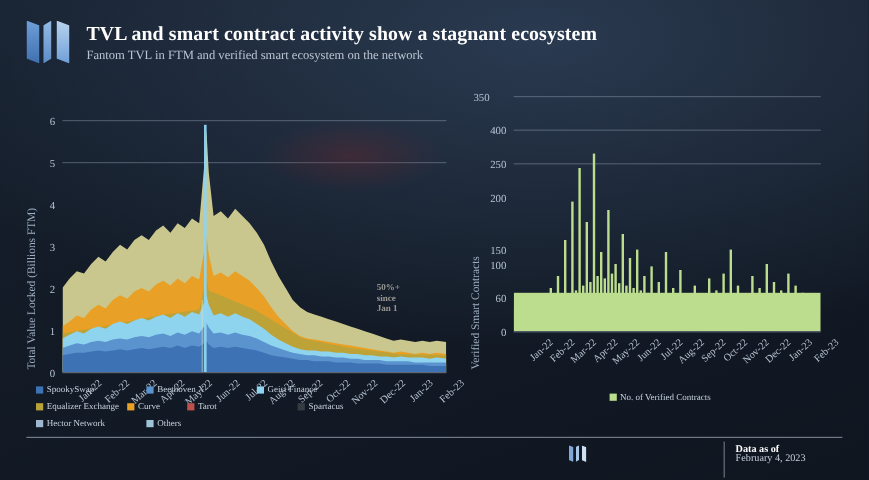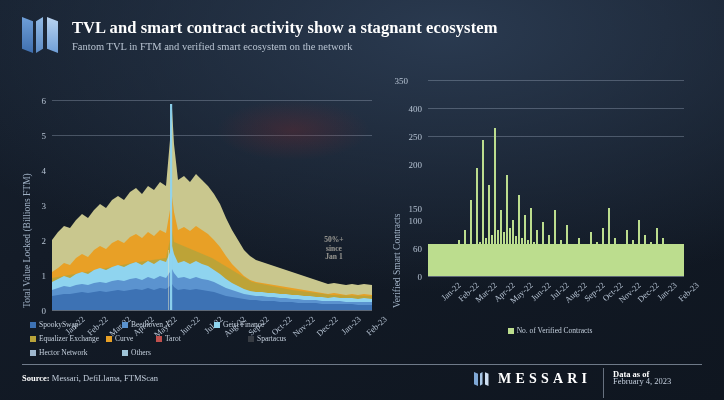--- a/index.html
+++ b/index.html
@@ -67,21 +67,21 @@
 
   
   .redwash {
     position:absolute; left:210px; top:30px; width:150px; height:60px;
     background:radial-gradient(ellipse at 50% 50%, rgba(120,40,45,.34), rgba(120,40,45,0) 72%);
     pointer-events:none;
   }
 
   .annot {
     position:absolute; font-size:7.5px; font-weight:bold; line-height:1.15;
-    color:rgba(255,245,225,.55); white-space:pre-line; text-align:center;
+    color:rgba(255,245,225,.55); white-space:pre-line; text-align:left;
   }
 
   
   .legend { position:absolute; display:flex; flex-wrap:wrap; }
   .legend-left  { left:30px; top:320px; width:346px; }
   .legend-right { left:382px; top:326px; width:336px; justify-content:center; }
   .lg-item {
     display:flex; align-items:center; gap:3px;
     font-size:7.5px; color:#c6d1de; white-space:nowrap;
   }
@@ -409,30 +409,25 @@
       <span class="lg-sw" style="background:#9fb8cf"></span>
       <span>Hector Network</span>
     </div>
     <div class="lg-item">
       <span class="lg-sw" style="background:#9fc4d8"></span>
       <span>Others</span>
     </div>
   </div>
 
   <div class="foot-rule"></div>
-  <div class="source">
-    <b>Source:</b>
-    <span>Messari, DefiLlama, FTMScan</span>
-  </div>
   <div class="messari">
     <span class="mk">
         <i></i>
         <i></i>
         <i></i>
       </span>
-    <span class="mw">MESSARI</span>
   </div>
   <div class="foot-div"></div>
   <div class="dataas">Data as of</div>
   <div class="dataas-d">February 4, 2023</div>
 
 
 </div>
 
 </body></html>

